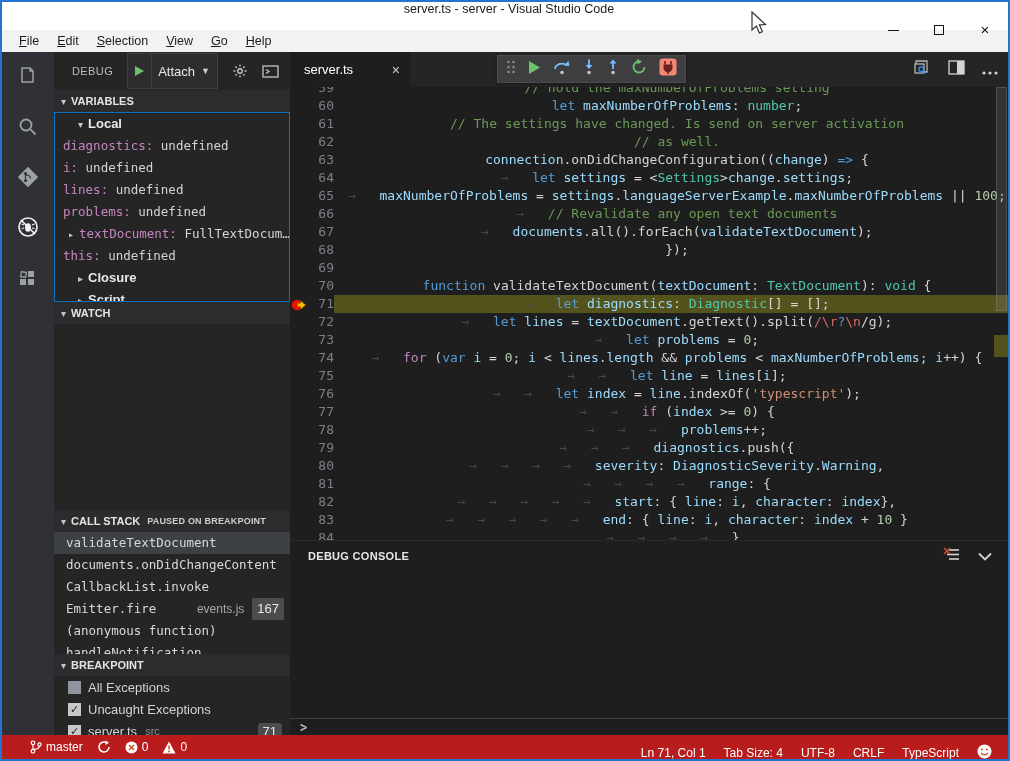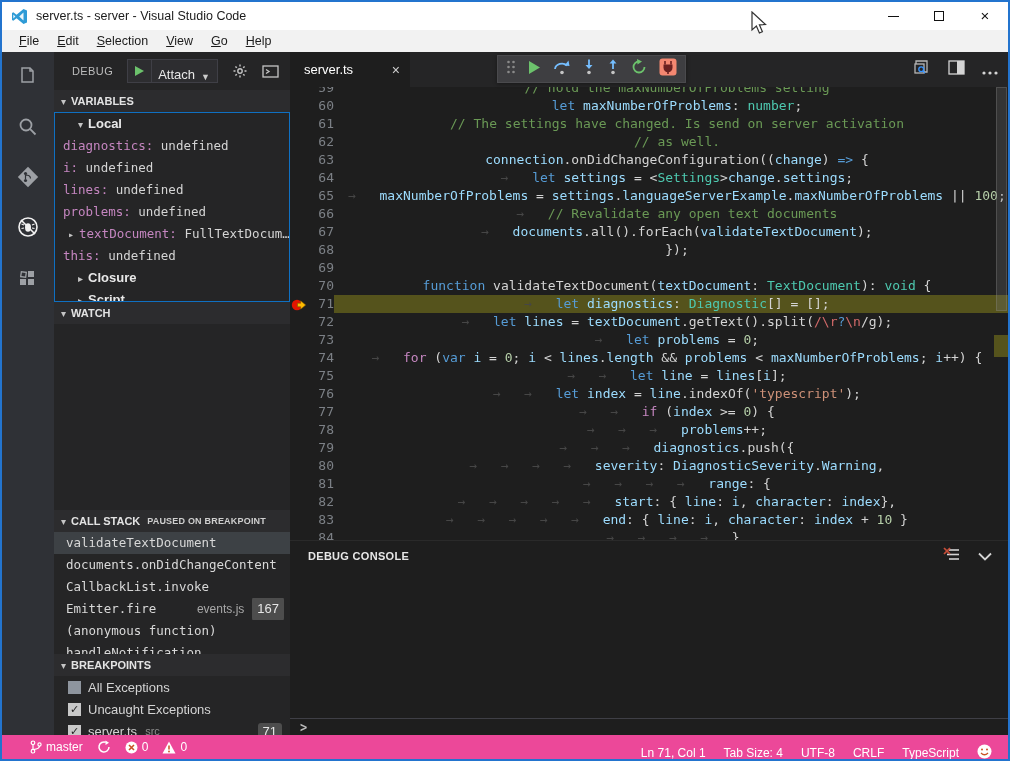--- a/index.html
+++ b/index.html
@@ -1,20 +1,20 @@
 <!DOCTYPE html>
 <html><head>
 <meta charset="utf-8">
 <style>
   * { margin:0; padding:0; box-sizing:border-box; }
   html,body { width:1010px; height:761px; background:#1e1e1e; font-family:"Liberation Sans",sans-serif; }
   #window { position:relative; width:1010px; height:761px; border:2px solid #2374ce; background:#1e1e1e; overflow:hidden; }
 
   
-  .titlebar { height:28px; background:#ffffff; display:flex; align-items:center; position:relative; }
+  .titlebar { height:28px; background:#ffffff; display:flex; align-items:center; position:relative;flex-direction:column; }
   .vslogo { margin-left:9px; width:17px; height:17px; }
   .title-text { margin-left:8px; font-size:12.5px; color:#1b1b1b; }
   .win-controls { margin-left:auto; display:flex; height:28px; }
   .wbtn { width:46px; height:28px; display:flex; align-items:center; justify-content:center; color:#111; }
   .min-glyph { width:11px; height:1px; background:#111; display:block; }
   .max-glyph { width:10px; height:10px; border:1px solid #111; display:block; }
   .close-glyph { font-size:15px; line-height:10px; }
 
   
   .menubar { height:22px; background:#f2f2f2; display:flex; align-items:center; padding-left:8px; }
@@ -25,21 +25,21 @@
   .main { position:absolute; top:50px; left:0; right:0; bottom:24px; display:flex; background:#1e1e1e; }
 
   
   .activitybar { width:52px; background:#2f3136; position:relative; flex:none; }
   .ab-icon { position:absolute; left:14px; width:24px; height:24px; display:flex; align-items:center; justify-content:center; }
 
   
   .sidebar { width:236px; background:#252526; position:relative; flex:none; overflow:hidden; font-size:13px; color:#cccccc; }
   .s-header { position:absolute; top:0; left:0; right:0; height:38px; display:flex; align-items:center; }
   .s-title { margin-left:18px; font-size:11px; color:#bcbcbc; letter-spacing:.4px; }
-  .attach-box { margin-left:14px; height:24px; display:flex; align-items:flex-end; border:1px solid #3f3f46; background:#2d2d30; }
+  .attach-box { margin-left:14px; height:36px; display:flex; align-items:center; border:1px solid #3f3f46; background:#2d2d30; }
   .attach-play { width:24px; height:100%; display:flex; align-items:center; justify-content:center; border-right:1px solid #3f3f46; }
   .attach-label { padding:0 6px; color:#e8e8e8; font-size:13px; }
   .attach-caret { font-size:9px; color:#cccccc; padding-right:7px; }
   .s-header-icon { margin-left:14px; display:flex; align-items:center; }
 
   .sec-header { position:absolute; left:0; right:0; height:22px; background:#2c2c2e; display:flex; align-items:center; padding-left:7px; font-weight:bold; font-size:11px; color:#e3e3e3; }
   .twisty { color:#c5c5c5; font-size:10px; margin-right:5px; font-weight:normal; }
   .sec-badge { margin-left:auto; margin-right:24px; font-size:9px; font-weight:bold; color:#cfcfcf; letter-spacing:.2px;text-align:right; }
 
   .vars-tree { position:absolute; top:60px; left:0; right:0; height:190px; border:1px solid #0f70c2; overflow:hidden; }
@@ -93,21 +93,21 @@
 
   
   .panel { position:absolute; left:0; right:0; bottom:0; height:195px; background:#1e1e1e; border-top:1px solid #2a2a2a; }
   .p-header { height:30px; display:flex; align-items:center; padding-left:18px; }
   .p-title { font-size:11px; font-weight:bold; color:#e7e7e7; letter-spacing:.3px; }
   .p-actions { margin-left:auto; display:flex; align-items:center; gap:18px; margin-right:16px; }
   .p-input { position:absolute; left:0; right:0; bottom:0; height:17px; border-top:1px solid #3f3f46; display:flex; align-items:center; }
   .p-prompt { margin-left:10px; font-family:"DejaVu Sans Mono",monospace; font-weight:bold; font-size:12px; color:#bcbcbc; transform:scaleY(1.2); }
 
   
-  .statusbar { position:absolute; left:0; right:0; bottom:0; height:24px; background:#ec4899; display:flex; align-items:center; color:#ffffff; font-size:12px; padding:12px 10px; }
+  .statusbar { position:absolute; left:0; right:0; bottom:0; height:24px; background:#b91c1c; display:flex; align-items:center; color:#ffffff; font-size:12px; padding:12px 10px; }
   .sb-left { display:flex; align-items:center; gap:14px; margin-left:18px; }
   .sb-item { display:flex; align-items:center; gap:4px; }
   .sb-right { margin-left:auto; display:flex; align-items:center; gap:18px; margin-right:6px;margin-top:12px; }
 
   .cursor-arrow { position:absolute; left:748px; top:9px; z-index:99; }
 </style>
 </head>
 <body>
 
 <div id="window">
@@ -252,21 +252,21 @@
           <div class="stack-row">
             <span>(anonymous function)</span>
           </div>
           <div class="stack-row">
             <span>handleNotification</span>
           </div>
         </div>
 
       <div class="sec-header" style="top:602px">
         <span class="twisty">▾</span>
-        <span>BREAKPOINTS</span>
+        <span>BREAKPOINT</span>
       </div>
       <div class="bp-list" id="bp-list">
           <div class="bp-row">
             <span class="checkbox unchecked"></span>
             <span>All Exceptions</span>
           </div>
           <div class="bp-row">
             <span class="checkbox checked">✓</span>
             <span>Uncaught Exceptions</span>
           </div>

